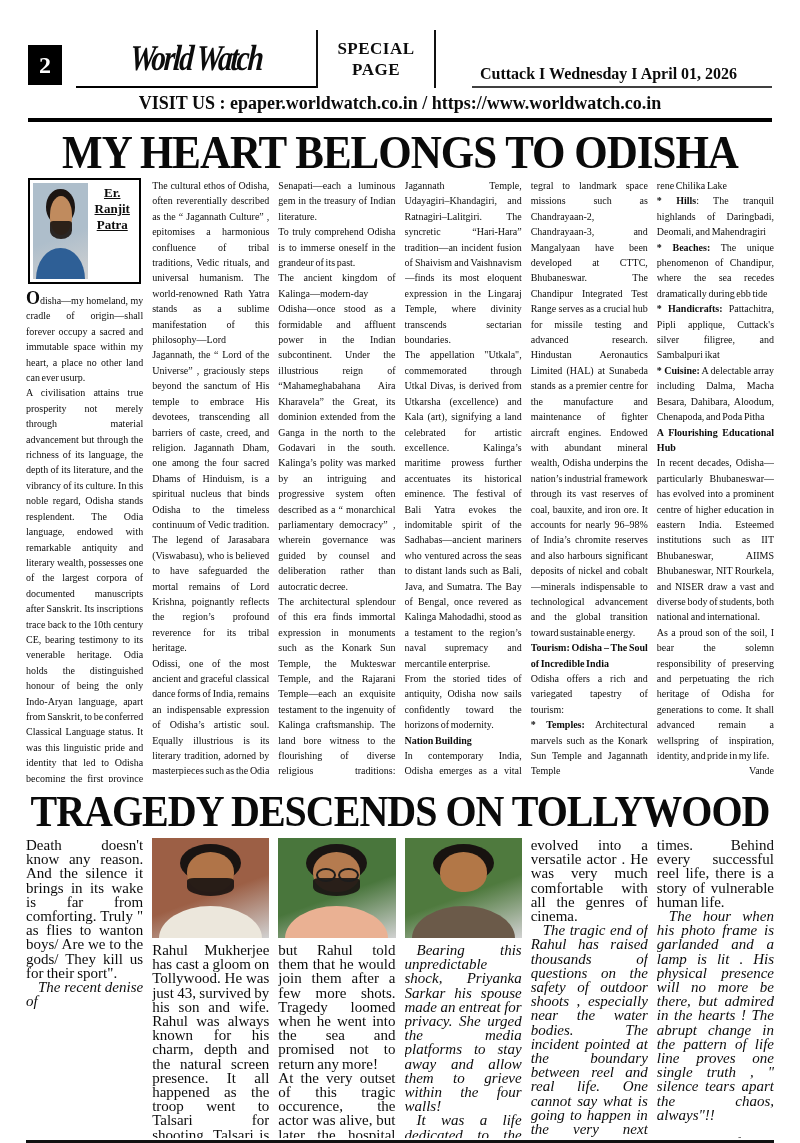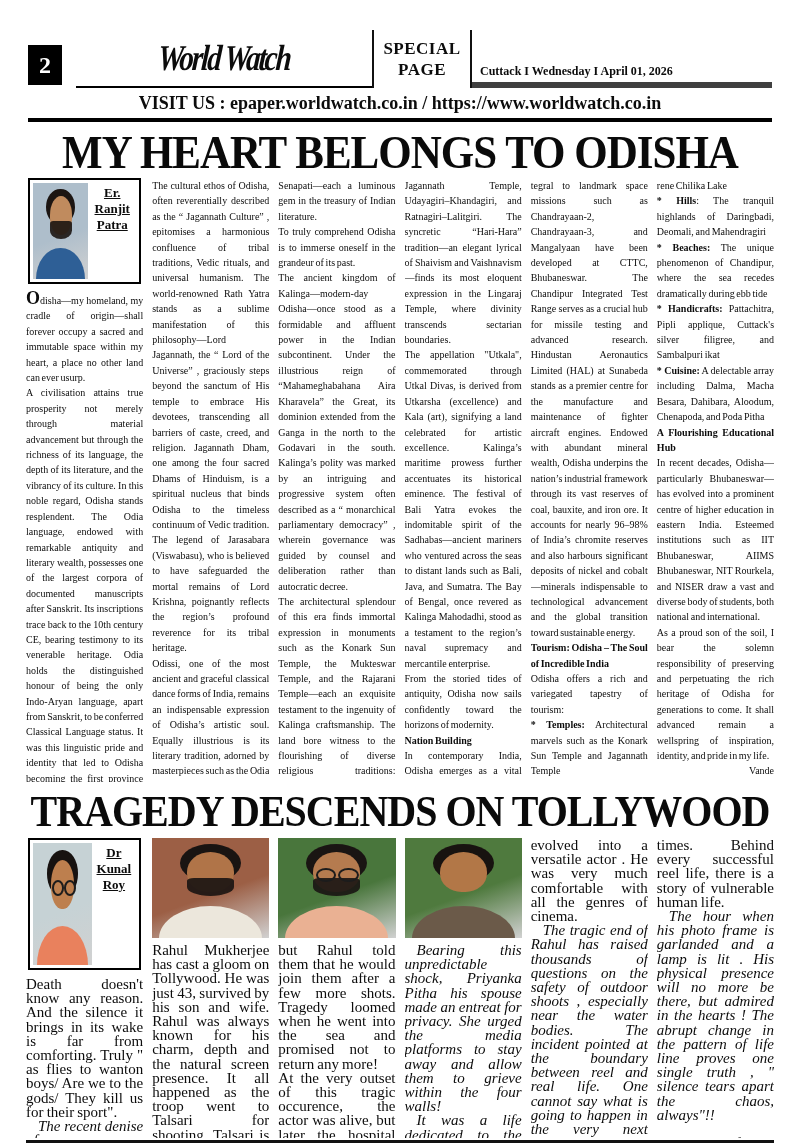--- a/index.html
+++ b/index.html
@@ -6,24 +6,24 @@
   .page{width:800px;height:1143px;background:#ffffff;margin:0 auto;position:relative;
         font-family:"Liberation Serif","DejaVu Serif",serif;color:#0c0c0c;overflow:hidden;}
   
   .masthead{display:flex;align-items:stretch;height:58px;margin:30px 28px 0;}
   .page-num{width:34px;height:40px;background:#000;color:#fff;font-weight:bold;font-size:24px;
             display:flex;align-items:center;justify-content:center;align-self:flex-end;margin-bottom:3px;}
   .mast-mid{flex:1;display:flex;align-items:center;justify-content:center;border-bottom:2px solid #000;margin-left:14px;}
   .brand{font-size:29px;font-weight:bold;font-style:italic;letter-spacing:-2px;
          transform:scaleY(1.25) skewX(-5deg);white-space:nowrap;}
   .vdiv{width:0;border-left:2px solid #111;}
-  .section-label{width:96px;display:flex;flex-direction:column;align-items:center;justify-content:center;
+  .section-label{width:116px;display:flex;flex-direction:column;align-items:center;justify-content:center;
                  font-weight:bold;font-size:17px;letter-spacing:.5px;line-height:1.25;}
-  .dateline{width:292px;display:flex;align-items:flex-end;border-bottom:6px solid #404040;
-            font-weight:bold;font-size:12px;padding:0 0 3px 8px;white-space:nowrap;}
+  .dateline{width:292px;display:flex;align-items:flex-end;border-bottom:2px solid #404040;
+            font-weight:bold;font-size:16px;padding:0 0 3px 8px;white-space:nowrap;margin-left:36px;}
   .visit{text-align:center;font-weight:bold;font-size:18px;margin:5px 0 4px;}
   .thick-rule{height:4px;background:#000;margin:0 28px;}
   .bottom-rule{height:3px;background:#111;margin:2px 26px 0;}
   
   .headline{font-weight:bold;text-align:center;line-height:1;letter-spacing:-1px;color:#0a0a0a;
             margin:6px 26px 4px;transform:scaleY(1.1);transform-origin:top;white-space:nowrap;}
   .headline.h1{font-size:43px;height:46px;}
   .headline.h2{font-size:40px;height:44px;margin-top:8px;}
   
   .cols{display:flex;gap:9px;padding:0 26px;overflow:hidden;}
@@ -111,21 +111,21 @@
     <div class="col">
       <div class="coltext">
           <p>Senapati—each a luminous gem in the treasury of Indian literature.</p>
           <p>To truly comprehend Odisha is to immerse oneself in the grandeur of its past.</p>
           <p>The ancient kingdom of Kalinga—modern-day Odisha—once stood as a formidable and affluent power in the Indian subcontinent. Under the illustrious reign of “Mahameghabahana Aira Kharavela” the Great, its dominion extended from the Ganga in the north to the Godavari in the south. Kalinga’s polity was marked by an intriguing and progressive system often described as a “ monarchical parliamentary democracy” , wherein governance was guided by counsel and deliberation rather than autocratic decree.</p>
           <p>The architectural splendour of this era finds immortal expression in monuments such as the Konark Sun Temple, the Mukteswar Temple, and the Rajarani Temple—each an exquisite testament to the ingenuity of Kalinga craftsmanship. The land bore witness to the flourishing of diverse religious traditions: Shaivism, Vaishnavism, Jainism, and Buddhism, coexisting in remarkable harmony through places like Brahmeswar Temple,</p>
         </div>
     </div>
     <div class="col">
       <div class="coltext">
-          <p>Jagannath Temple, Udayagiri–Khandagiri, and Ratnagiri–Lalitgiri. The syncretic “Hari-Hara” tradition—an elegant lyrical of Shaivism and Vaishnavism—finds its most eloquent expression in the Lingaraj Temple, where divinity transcends sectarian boundaries.</p>
+          <p>Jagannath Temple, Udayagiri–Khandagiri, and Ratnagiri–Lalitgiri. The syncretic “Hari-Hara” tradition—an incident fusion of Shaivism and Vaishnavism—finds its most eloquent expression in the Lingaraj Temple, where divinity transcends sectarian boundaries.</p>
           <p>The appellation "Utkala", commemorated through Utkal Divas, is derived from Utkarsha (excellence) and Kala (art), signifying a land celebrated for artistic excellence. Kalinga’s maritime prowess further accentuates its historical eminence. The festival of Bali Yatra evokes the indomitable spirit of the Sadhabas—ancient mariners who ventured across the seas to distant lands such as Bali, Java, and Sumatra. The Bay of Bengal, once revered as Kalinga Mahodadhi, stood as a testament to the region’s naval supremacy and mercantile enterprise.</p>
           <p>From the storied tides of antiquity, Odisha now sails confidently toward the horizons of modernity.</p>
           <p><b>Nation Building</b></p>
           <p>In contemporary India, Odisha emerges as a vital contributor to national development. Its role in the domains of science, defence, industry, and energy is both significant and commendable. Components in-</p>
         </div>
     </div>
     <div class="col">
       <div class="coltext">
           <p>tegral to landmark space missions such as Chandrayaan-2, Chandrayaan-3, and Mangalyaan have been developed at CTTC, Bhubaneswar. The Chandipur Integrated Test Range serves as a crucial hub for missile testing and advanced research. Hindustan Aeronautics Limited (HAL) at Sunabeda stands as a premier centre for the manufacture and maintenance of fighter aircraft engines. Endowed with abundant mineral wealth, Odisha underpins the nation’s industrial framework through its vast reserves of coal, bauxite, and iron ore. It accounts for nearly 96–98% of India’s chromite reserves and also harbours significant deposits of nickel and cobalt—minerals indispensable to technological advancement and the global transition toward sustainable energy.</p>
           <p><b>Tourism: Odisha – The Soul of Incredible India</b></p>
@@ -145,30 +145,20 @@
           <p>As a proud son of the soil, I bear the solemn responsibility of preserving and perpetuating the rich heritage of Odisha for generations to come. It shall advanced remain a wellspring of inspiration, identity, and pride in my life.</p>
           <p style="text-align: right;">Vande</p>
         </div>
     </div>
   </section>
 
   <h1 class="headline h2">TRAGEDY DESCENDS ON TOLLYWOOD</h1>
 
   <section class="cols art2">
     <div class="col">
-      <figure class="photo-frame">
-        <div class="portrait ph-kunal has-glasses" style="--bg: #c6d2d5; --skin: #bd7f4e; --hair: #171210; --shirt: #e9815d;">
-          <div class="hair"></div>
-          <div class="face"></div>
-          <div class="beard"></div>
-          <div class="glasses"></div>
-          <div class="torso"></div>
-        </div>
-        <figcaption>Dr Kunal Roy</figcaption>
-      </figure>
       <div class="coltext">
           <p>Death doesn't know any reason. And the silence it brings in its wake is far from comforting. Truly " as flies to wanton boys/ Are we to the gods/ They kill us for their sport".</p>
           <p class="indent">The recent denise of</p>
         </div>
     </div>
     <div class="col">
       <div class="portrait actor has-beard" style="--bg: #9c5f45; --skin: #b07448; --hair: #191412; --shirt: #ece7dc;">
         <div class="hair"></div>
         <div class="face"></div>
         <div class="beard"></div>
@@ -194,21 +184,21 @@
     </div>
     <div class="col">
       <div class="portrait actor" style="--bg: #4f7a3e; --skin: #b27747; --hair: #181310; --shirt: #6b5a49;">
         <div class="hair"></div>
         <div class="face"></div>
         <div class="beard"></div>
         <div class="glasses"></div>
         <div class="torso"></div>
       </div>
       <div class="coltext">
-          <p class="indent">Bearing this unpredictable shock, Priyanka Pitha his spouse made an entreat for privacy. She urged the media platforms to stay away and allow them to grieve within the four walls!</p>
+          <p class="indent">Bearing this unpredictable shock, Priyanka Sarkar his spouse made an entreat for privacy. She urged the media platforms to stay away and allow them to grieve within the four walls!</p>
           <p class="indent">It was a life dedicated to the cause of art and cinema. His debut " Chirodini Tumi je Amar" shot him to fame. Gradually he</p>
         </div>
     </div>
     <div class="col">
       <div class="coltext">
           <p>evolved into a versatile actor . He was very much comfortable with all the genres of cinema.</p>
           <p class="indent">The tragic end of Rahul has raised thousands of questions on the safety of outdoor shoots , especially near the water bodies. The incident pointed at the boundary between reel and real life. One cannot say what is going to happen in the very next moment, no matter if lights, camera or action are present or not!</p>
           <p class="indent">It is known to the common folks that Priyanka and Rahul didn't share an amicable bond all the</p>
         </div>
     </div>

